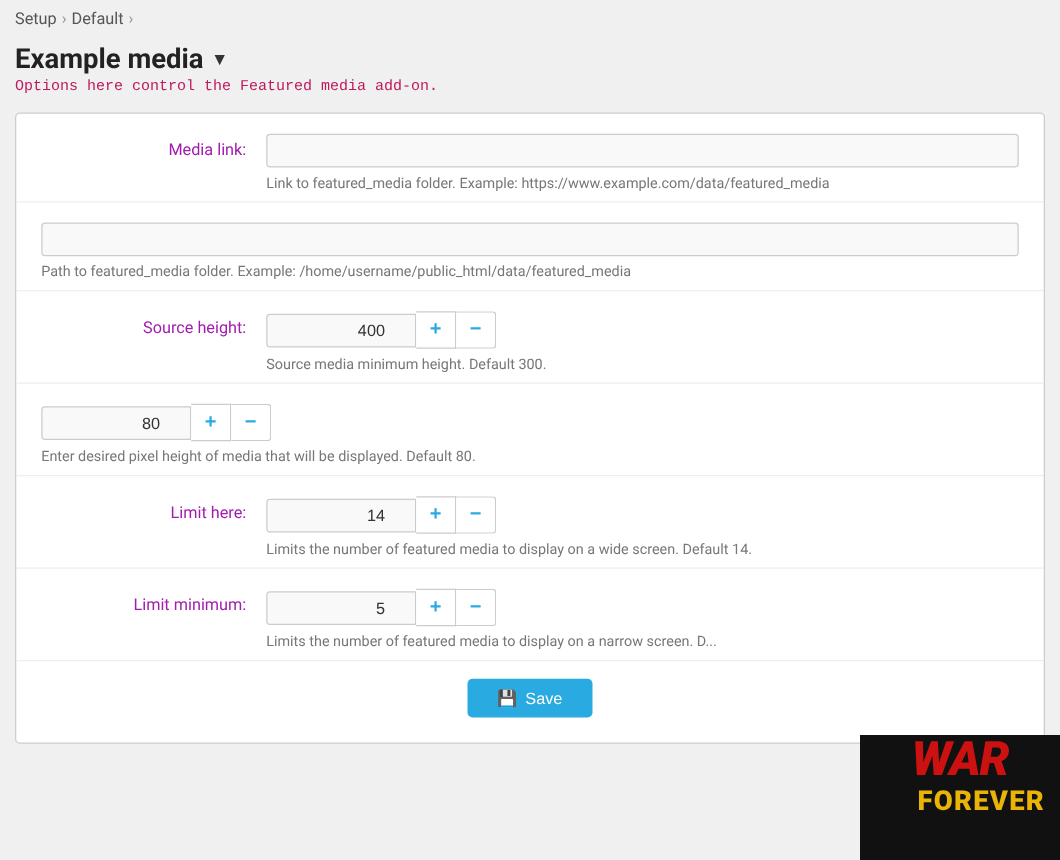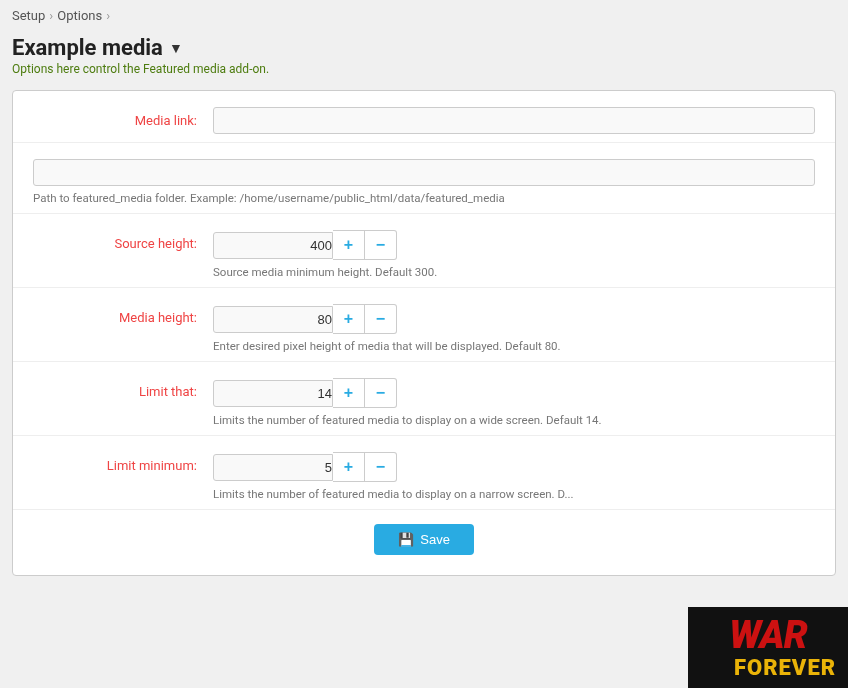--- a/index.html
+++ b/index.html
@@ -39,22 +39,23 @@
       display: flex;
       align-items: center;
       gap: 6px;
     }
     .page-title .dropdown-arrow {
       font-size: 14px;
       color: #333;
     }
     .page-subtitle {
       font-size: 12px;
-      color: #4d7c0f;
+      color: #be185d;
       margin-top: 2px;
+      font-family: Liberation Mono, monospace;
     }
     .content-panel {
       background: #fff;
       border: 1px solid #ccc;
       border-radius: 4px;
       margin: 8px 12px;
       padding: 0 0 20px 0;
     }
     .form-row {
       display: flex;
@@ -64,21 +65,21 @@
     }
     .form-row:last-of-type {
       border-bottom: none;
     }
     .form-label {
       width: 180px;
       text-align: right;
       padding-right: 16px;
       padding-top: 6px;
       font-size: 13px;
-      color: #ef4444;
+      color: #a21caf;
       flex-shrink: 0;
     }
     .form-field {
       flex: 1;
     }
     .form-input-text {
       width: 100%;
       border: 1px solid #ccc;
       border-radius: 3px;
       padding: 5px 8px;
@@ -94,21 +95,21 @@
     }
     .number-input-group {
       display: flex;
       align-items: center;
       gap: 0;
     }
     .number-input {
       width: 120px;
       border: 1px solid #ccc;
       border-radius: 3px 0 0 3px;
-      padding: 5px 0;
+      padding: 5px 24px;
       font-size: 13px;
       background: #f9f9f9;
       text-align: right;
       color: #333;
       outline: none;
     }
     .num-btn {
       width: 32px;
       height: 30px;
       border: 1px solid #ccc;
@@ -143,24 +144,24 @@
       cursor: pointer;
       display: flex;
       align-items: center;
       gap: 6px;
     }
     .watermark {
       position: fixed;
       bottom: 0;
       right: 0;
       width: 160px;
-      height: 81px;
+      height: 100px;
       background: #111;
       display: flex;
-      align-items: center;
+      align-items: flex-start;
       justify-content: center;
       z-index: 999;
     }
     .watermark-text {
       text-align: center;
       line-height: 1.1;
     }
     .watermark-war {
       font-size: 38px;
       font-weight: 900;
@@ -177,38 +178,39 @@
       display: block;
       margin-left: 34px;
     }
   </style>
 </head>
 <body>
 
 <div class="breadcrumb">
   <a>Setup</a>
   <span>›</span>
-  <a>Options</a>
+  <a>Default</a>
   <span>›</span>
 </div>
 
 <div class="page-header">
   <div class="page-title">
     <span>Example media</span>
     <span class="dropdown-arrow">▼</span>
   </div>
   <div class="page-subtitle">Options here control the Featured media add-on.</div>
 </div>
 
 <div class="content-panel">
 
   <div class="form-row">
     <div class="form-label">Media link:</div>
     <div class="form-field">
       <input class="form-input-text" type="text" value="" style="">
+      <div class="form-hint">Link to featured_media folder. Example: https://www.example.com/data/featured_media</div>
     </div>
   </div>
 
   <div class="form-row">
     <div class="form-field">
       <input class="form-input-text" type="text" value="" style="">
       <div class="form-hint">Path to featured_media folder. Example: /home/username/public_html/data/featured_media</div>
     </div>
   </div>
 
@@ -218,33 +220,32 @@
       <div class="number-input-group">
         <input class="number-input" type="text" value="400" style="">
         <button class="num-btn">+</button>
         <button class="num-btn">−</button>
       </div>
       <div class="form-hint">Source media minimum height. Default 300.</div>
     </div>
   </div>
 
   <div class="form-row">
-    <div class="form-label">Media height:</div>
     <div class="form-field">
       <div class="number-input-group">
         <input class="number-input" type="text" value="80" style="">
         <button class="num-btn">+</button>
         <button class="num-btn">−</button>
       </div>
       <div class="form-hint">Enter desired pixel height of media that will be displayed. Default 80.</div>
     </div>
   </div>
 
   <div class="form-row">
-    <div class="form-label">Limit that:</div>
+    <div class="form-label">Limit here:</div>
     <div class="form-field">
       <div class="number-input-group">
         <input class="number-input" type="text" value="14" style="">
         <button class="num-btn">+</button>
         <button class="num-btn">−</button>
       </div>
       <div class="form-hint">Limits the number of featured media to display on a wide screen. Default 14.</div>
     </div>
   </div>
 

